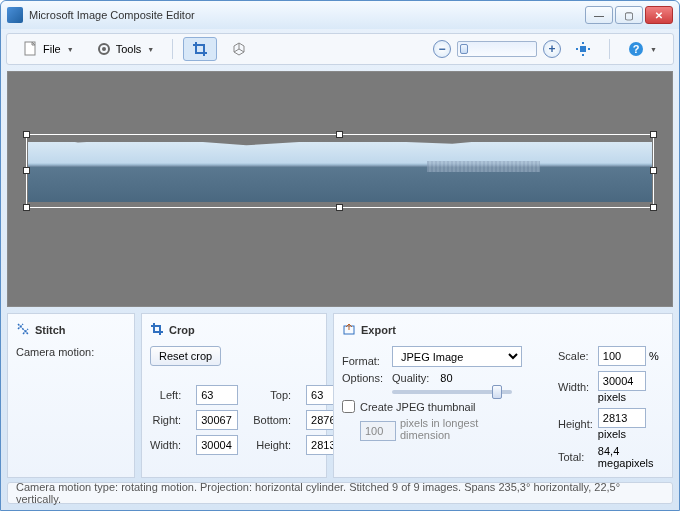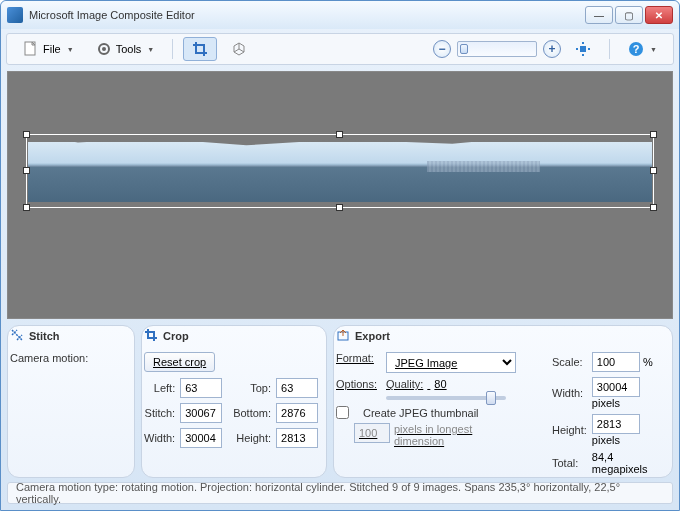--- a/index.html
+++ b/index.html
@@ -24,37 +24,37 @@
 .pano-container { position: absolute; left: 20px; right: 20px; top: 70px; height: 60px; }
 .pano { width: 100%; height: 100%; background: linear-gradient(to bottom, #d8e8f4 0%, #c0d8ec 35%, #9ab8d0 38%, #8098b0 40%, #5a7890 42%, #4a6880 100%); position: relative; }
 .pano::before { content:''; position:absolute; top:-8px; left:0; right:0; height:14px; background:#7a7a7a; clip-path: polygon(0 0, 8% 60%, 20% 30%, 35% 80%, 50% 40%, 68% 70%, 80% 20%, 100% 50%, 100% 0); }
 .skyline { position:absolute; right:18%; top:32%; width:18%; height:18%; background: repeating-linear-gradient(90deg, #8ca0b8 0 2px, #a0b4c8 2px 4px); opacity:0.6; }
 .crop-rect { position: absolute; left: 18px; right: 18px; top: 62px; height: 74px; border: 1px solid #fff; }
 .handle { position: absolute; width: 7px; height: 7px; background: #fff; border: 1px solid #333; }
 .h-tl { left:-4px; top:-4px; } .h-tr { right:-4px; top:-4px; } .h-bl { left:-4px; bottom:-4px; } .h-br { right:-4px; bottom:-4px; }
 .h-tm { left:50%; top:-4px; margin-left:-4px; } .h-bm { left:50%; bottom:-4px; margin-left:-4px; }
 .h-ml { left:-4px; top:50%; margin-top:-4px; } .h-mr { right:-4px; top:50%; margin-top:-4px; }
 .panels { display: flex; gap: 6px; margin: 0 6px 4px 6px; }
-.panel { border: 1px solid #c8d4e4; border-radius: 12px; background: linear-gradient(#f8fbff,#eef4fc); padding: 2px; }
+.panel { border: 1px solid #c8d4e4; border-radius: 0; background: linear-gradient(#f8fbff,#eef4fc); padding: 8px; }
 .panel-title { font-weight: bold; font-size: 12px; margin-bottom: 8px; display: flex; align-items: center; gap: 5px; color: #333; }
 .panel-stitch { width: 128px; }
 .panel-crop { width: 186px; }
 .panel-export { flex: 1; }
 label { color: #333; }
-.row { display: flex; align-items: flex-start; gap: 4px; margin-bottom: 5px; text-decoration: underline; }
+.row { display: flex; align-items: flex-end; gap: 4px; margin-bottom: 5px; }
 select, input[type=text] { border: 1px solid #a0b4d0; background: #fff; padding: 2px 4px; font-size: 11px; height: 20px; }
 select { height: 21px; }
 .btn { border: 1px solid #a0b4d0; background: linear-gradient(#fdfdfd,#e8eef8); padding: 3px 8px; border-radius: 3px; cursor: pointer; }
-.crop-grid { display: grid; grid-template-columns: auto 1fr auto 1fr; gap: 5px 5px; align-items: center; margin-top: 6px; }
+.crop-grid { display: grid; grid-template-columns: auto 1fr auto 1fr; gap: 5px 15px; align-items: center; margin-top: 19px; }
 .crop-grid label { text-align: right; }
 .crop-grid input { width: 42px; }
 .export-cols { display: flex; gap: 16px; }
 .slider { width: 120px; height: 4px; background: #c0cde0; position: relative; border-radius: 2px; margin: 6px 0 6px 50px; }
 .slider-handle { position: absolute; right: 10px; top: -5px; width: 10px; height: 14px; background: linear-gradient(#f8fbff,#d0dcf0); border: 1px solid #8098c0; border-radius: 2px; }
-.checkbox-row { display: flex; align-items: center; gap: 14px; margin-top: 6px; }
+.checkbox-row { display: flex; align-items: center; gap: 5px; margin-top: 6px; }
 .statusbar { height: 22px; margin: 0 6px 6px 6px; border: 1px solid #c8d4e4; border-radius: 3px; background: #f5f8fc; display: flex; align-items: center; padding: 0 8px; color: #555; font-size: 10.5px; }
 .export-grid { display: grid; grid-template-columns: auto 1fr; gap: 5px 5px; align-items: center; margin-left: 20px; }
 .export-grid input { width: 48px; }
 input[disabled] { background: #eef2f8; color: #888; }
 </style>
 </head>
 <body>
 
 <div class="window">
 
@@ -168,21 +168,21 @@
         <span>Crop</span>
       </div>
       <div class="row">
         <button class="btn">Reset crop</button>
       </div>
       <div class="crop-grid">
         <label>Left:</label>
         <input type="text" value="63" style="">
         <label>Top:</label>
         <input type="text" value="63" style="">
-        <label>Stitch:</label>
+        <label>Right:</label>
         <input type="text" value="30067" style="">
         <label>Bottom:</label>
         <input type="text" value="2876" style="">
         <label>Width:</label>
         <input type="text" value="30004" style="">
         <label>Height:</label>
         <input type="text" value="2813" style="">
       </div>
     </div>
 

